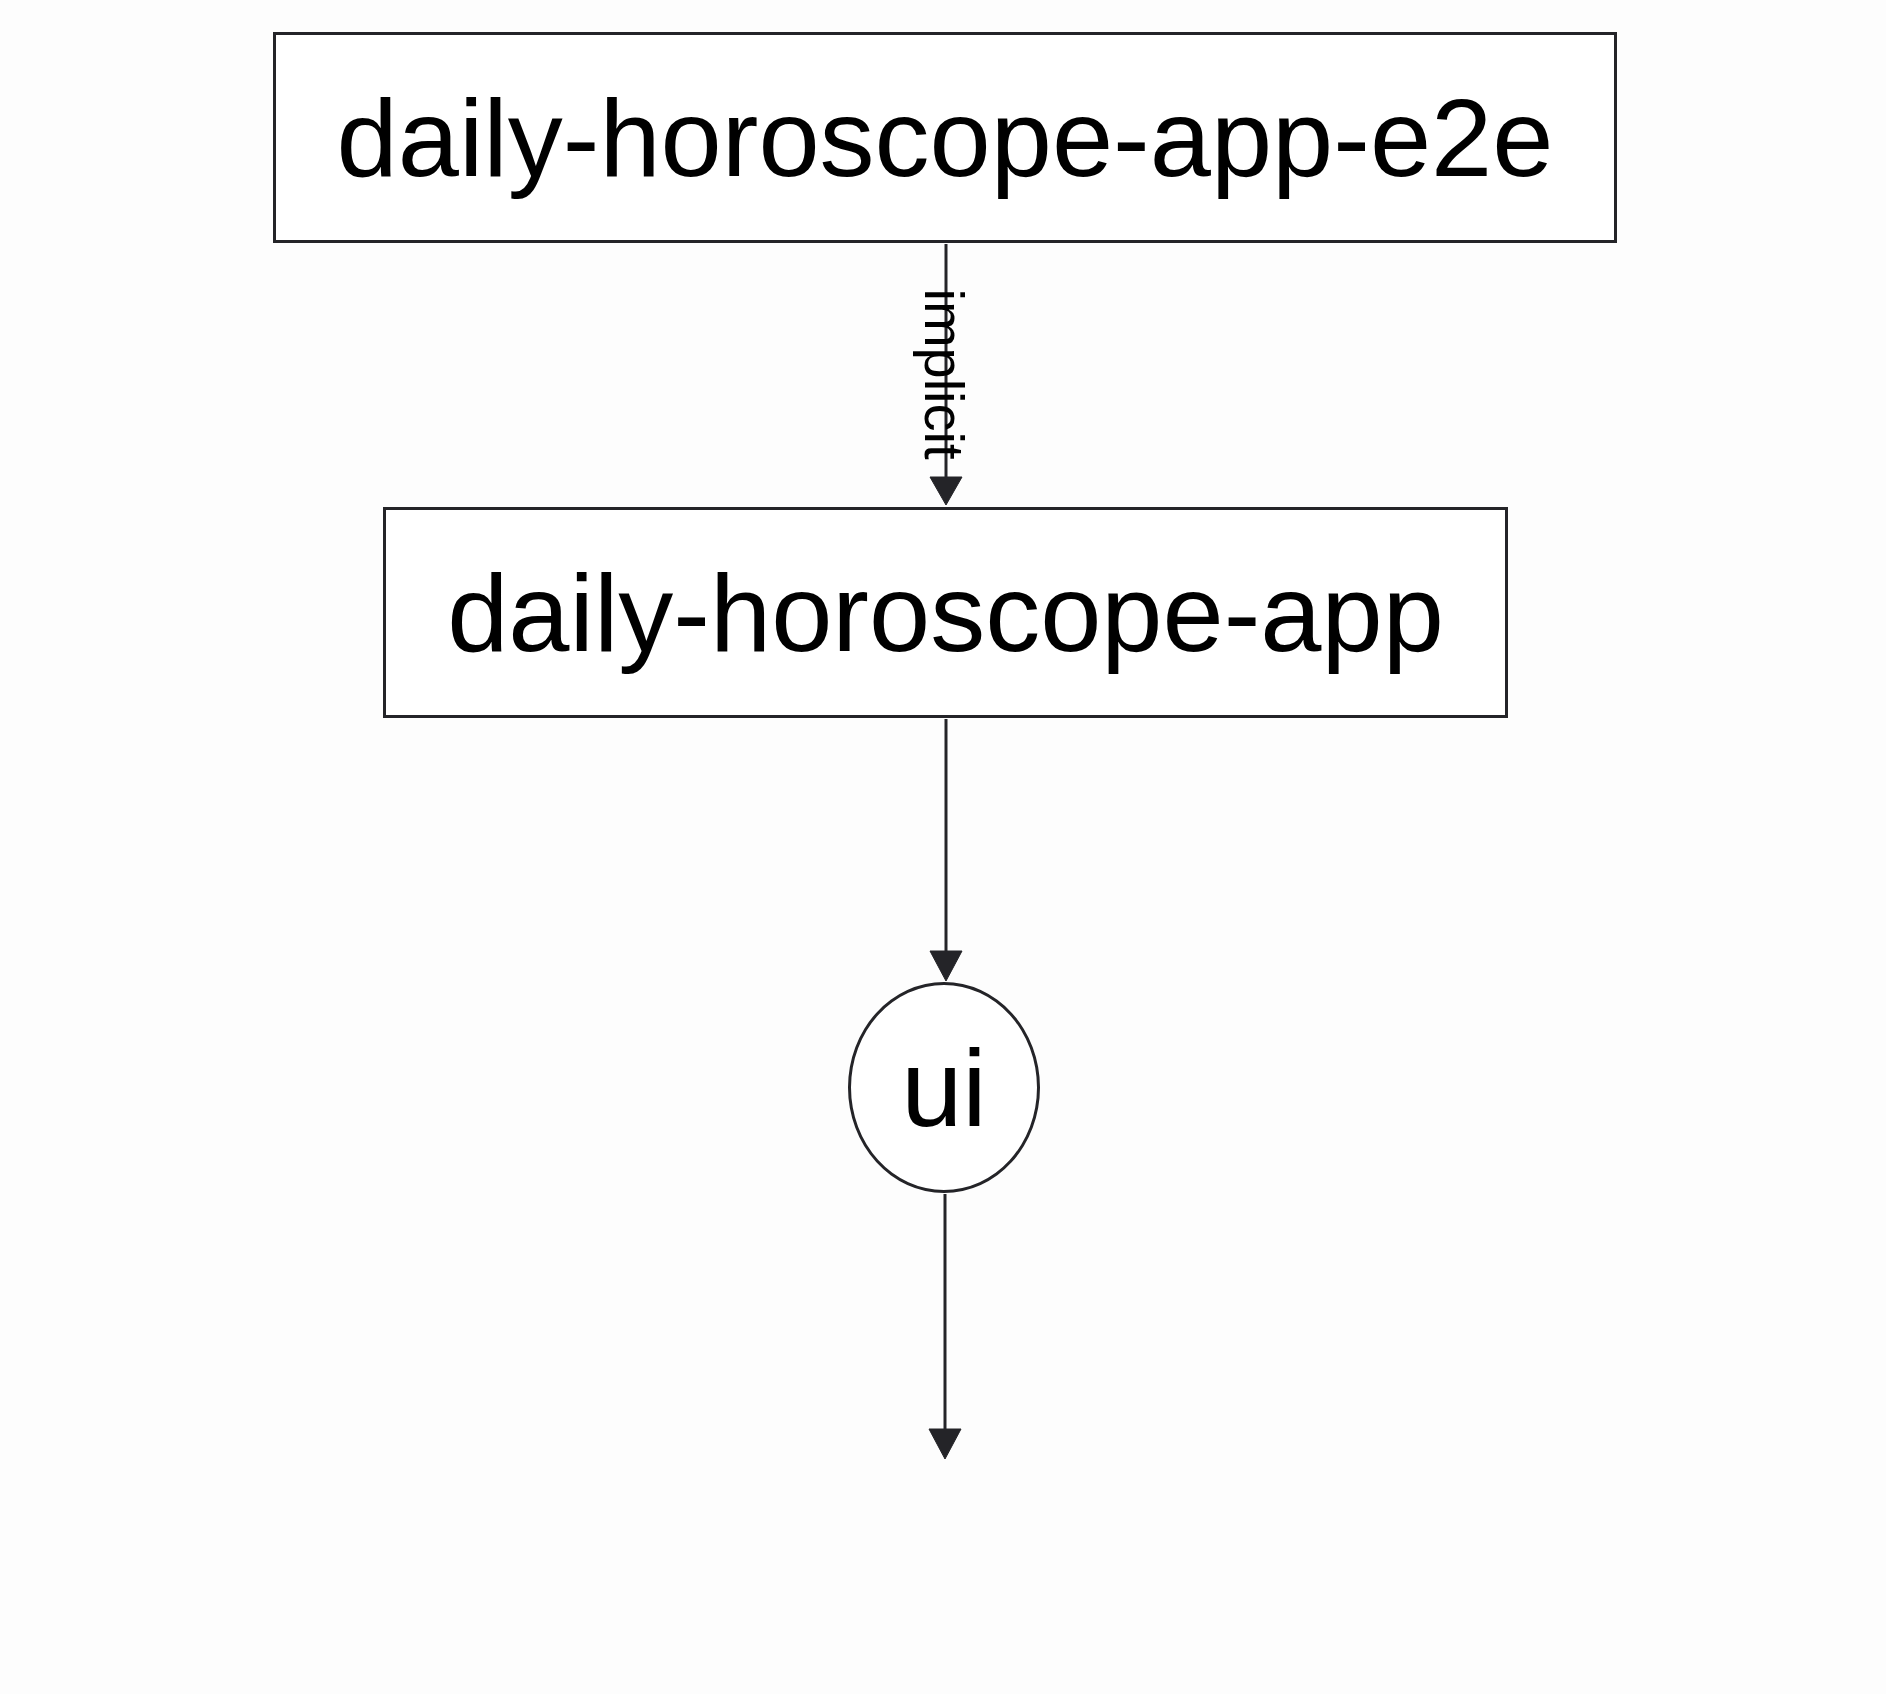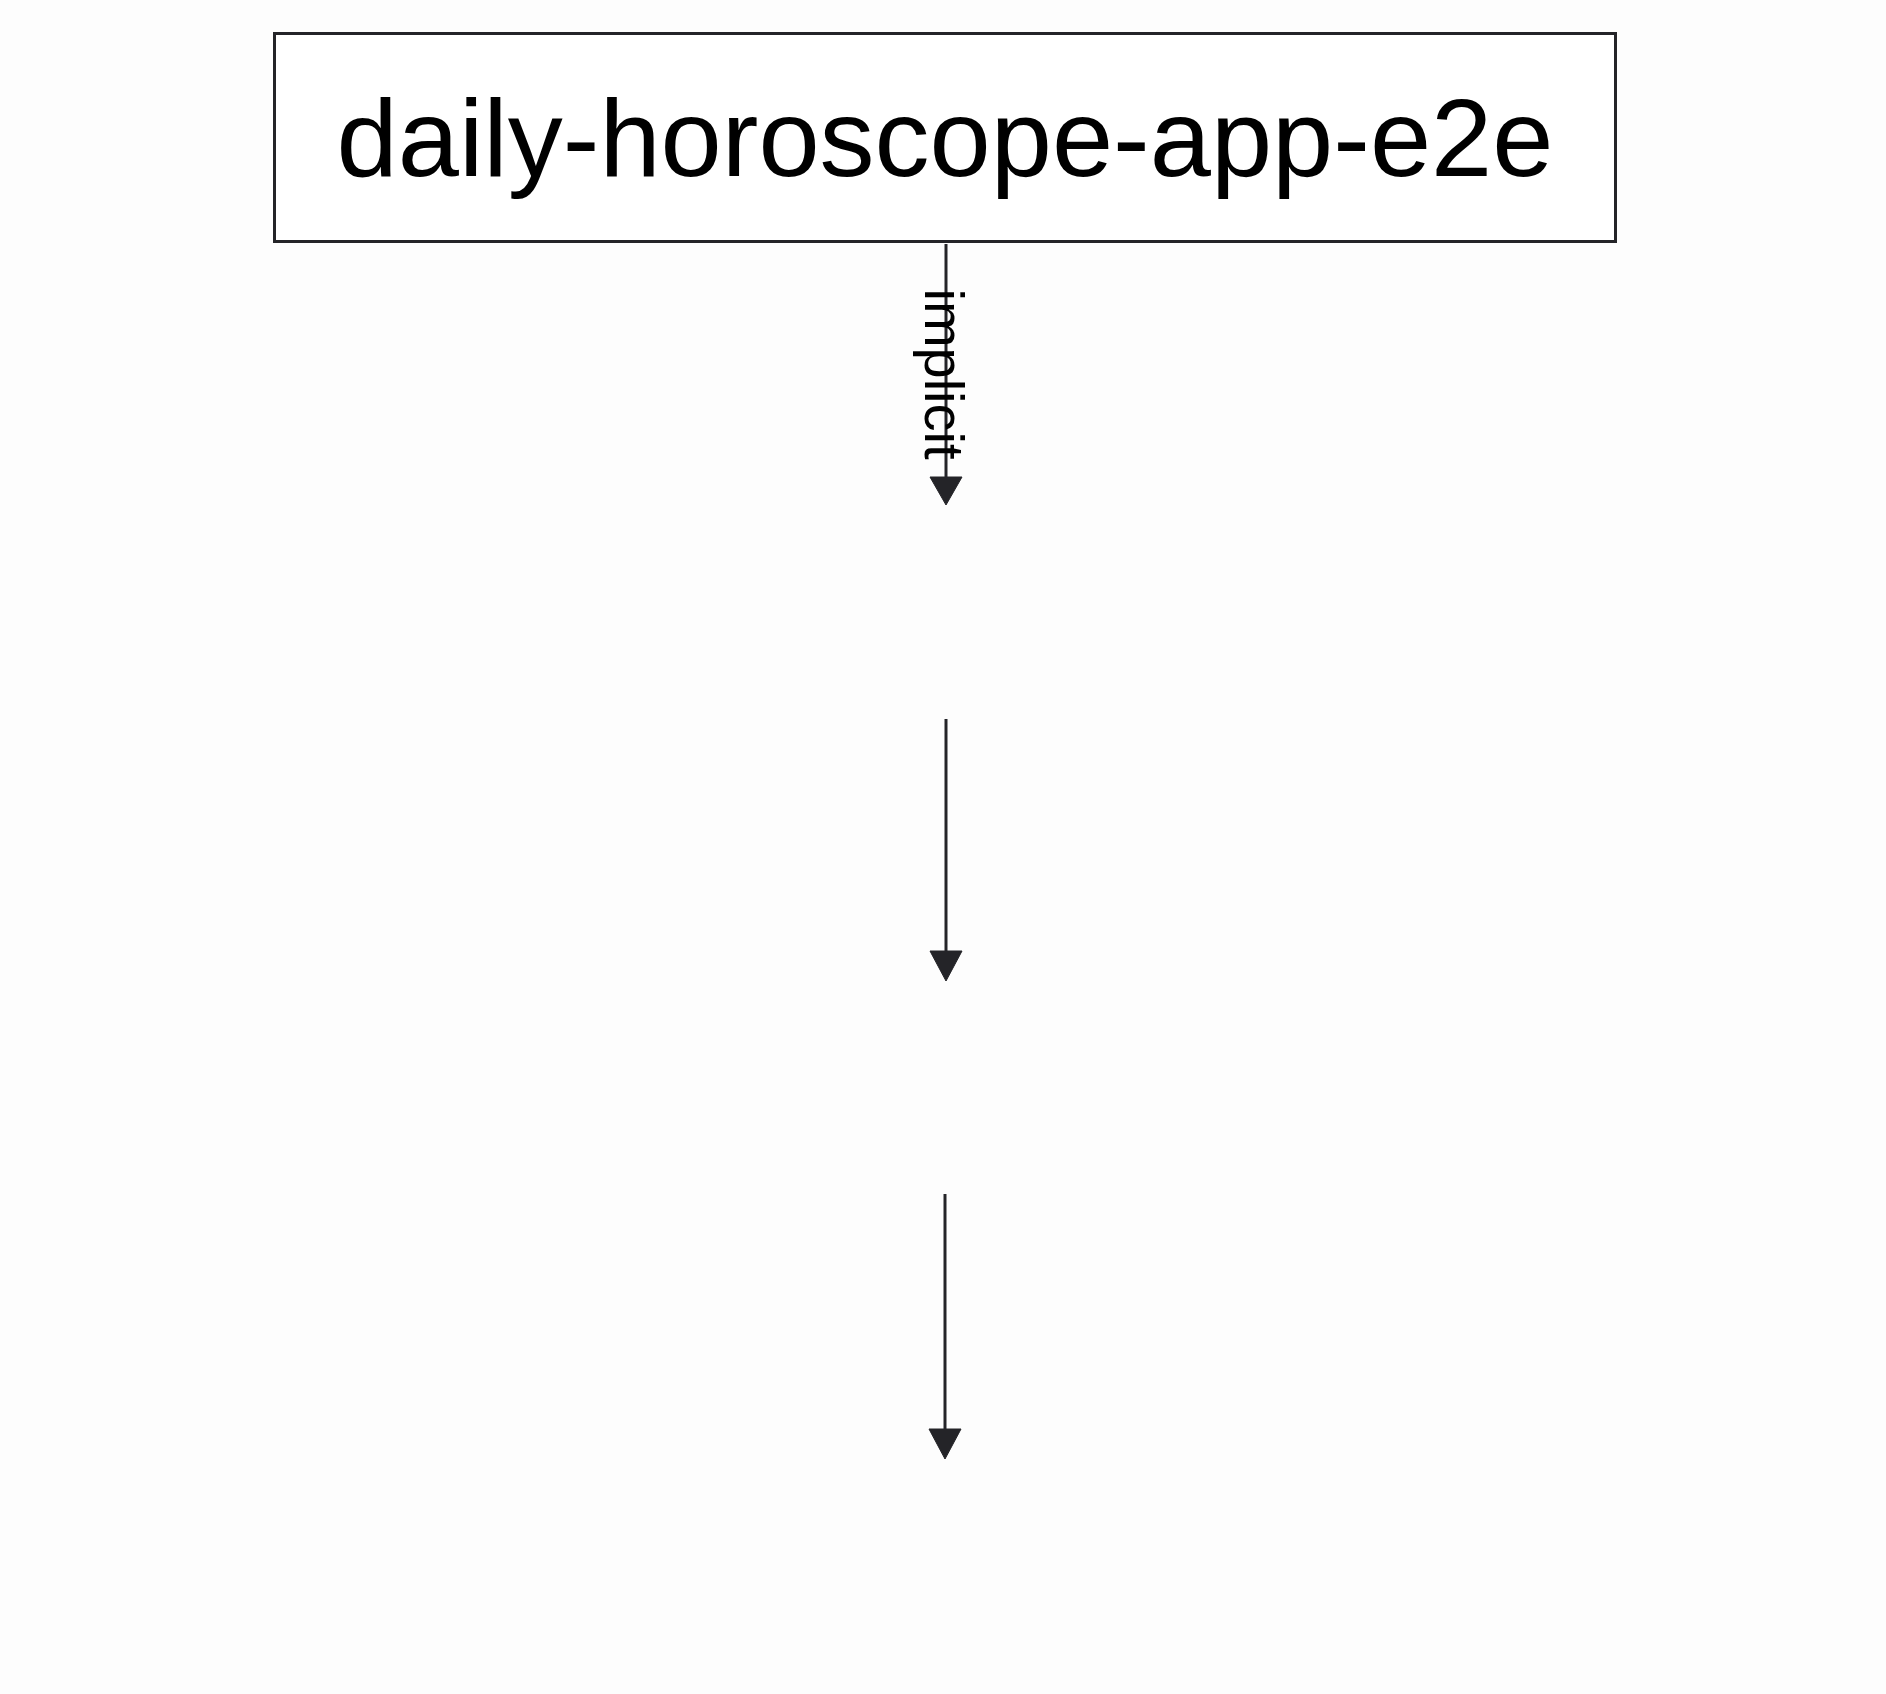--- a/index.html
+++ b/index.html
@@ -91,16 +91,22 @@
   </svg>
 
   <div class="node rect node-e2e">
     <span>daily-horoscope-app-e2e</span>
   </div>
 
   <div class="edge-label">
     <span>implicit</span>
   </div>
 
+  <div class="node rect node-app">
+    <span>daily-horoscope-app</span>
+  </div>
 
+  <div class="node ellipse node-ui">
+    <span>ui</span>
+  </div>
 
 
 </div>
 
 </body></html>

